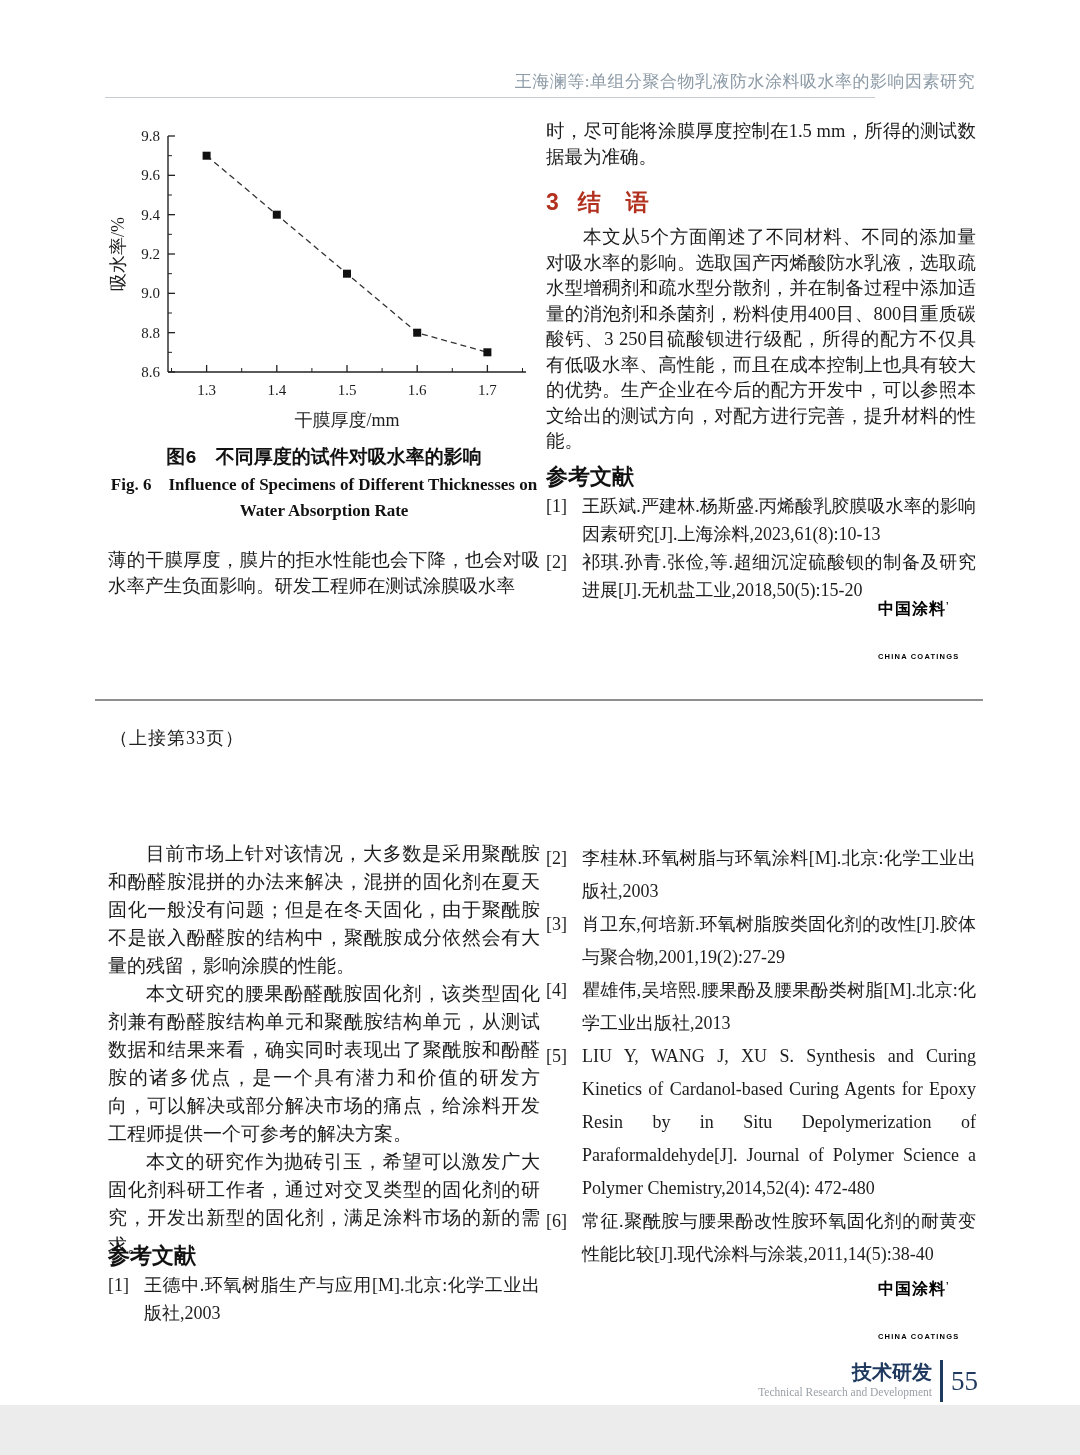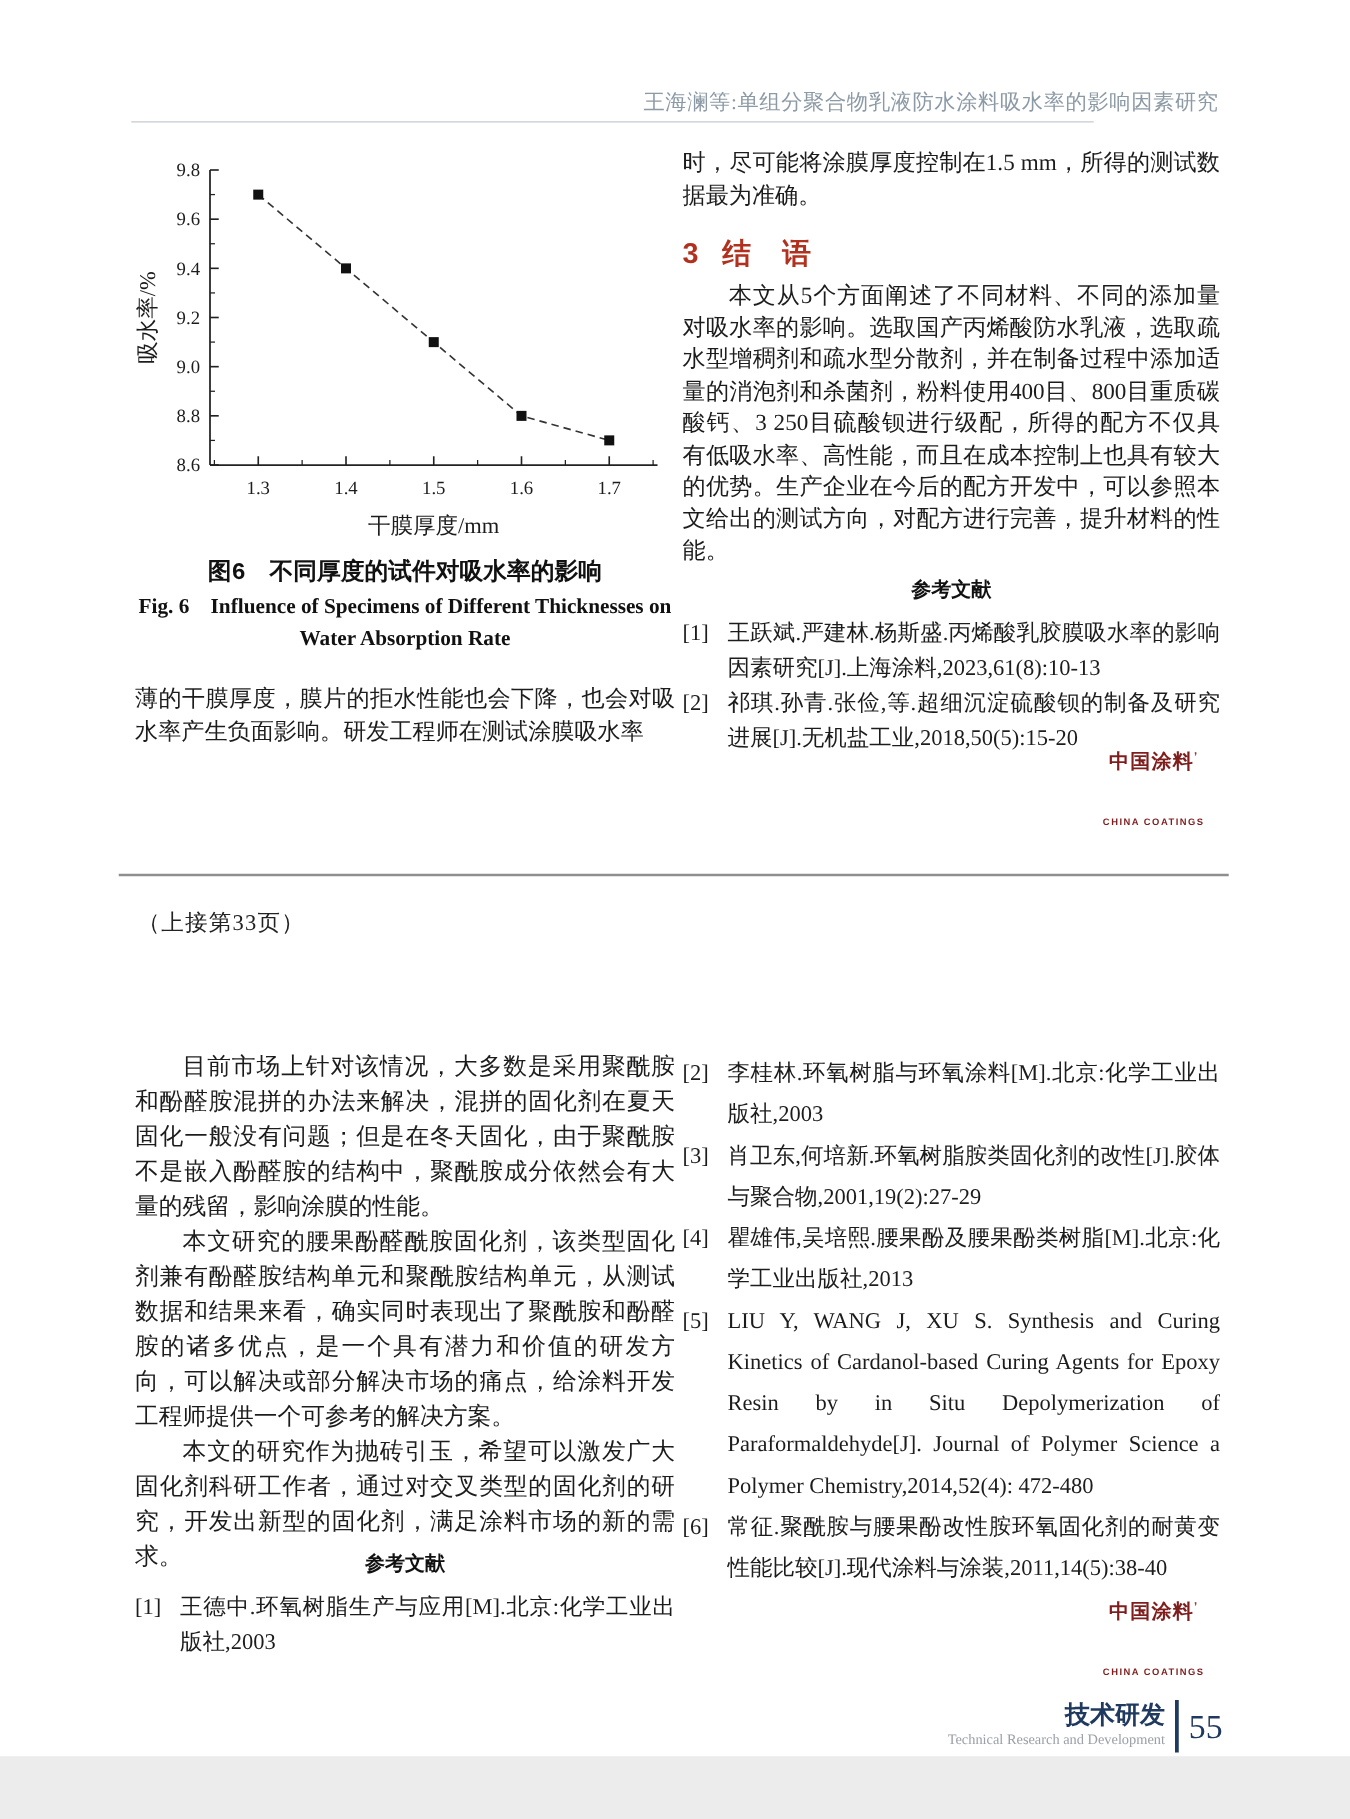--- a/index.html
+++ b/index.html
@@ -37,32 +37,32 @@
   .sec-head {
     top:187px; font-family:"Liberation Sans","DejaVu Sans",sans-serif;
     font-weight:bold; font-size:23px; color:#b2301e; letter-spacing:1px;
   }
   .sec-head .sec-title { margin-left:18px; }
 
   .conclusion { top:225px; font-size:18.5px; line-height:25.5px;
     text-align:justify; text-indent:2em; }
 
   .refs-title {
-    text-align:center; font-weight:bold; font-size:16px;
+    font-weight:bold; font-size:22px;
     font-family:Liberation Mono, monospace; color:#111;
   }
   .refs1-title { top:462px; }
   .refs-list { font-size:18px; }
   .refs1-list { top:492px; line-height:28px; }
   .ref-item { display:flex; }
   .ref-no { flex:0 0 36px; }
   .ref-body { flex:1; text-align:justify; }
 
-  .logo { position:absolute; width:90px; text-align:center;
-    font-family:"Liberation Sans","DejaVu Sans",sans-serif; color:#7f1d1d; }
+  .logo { position:absolute; width:90px; text-align:left;
+    font-family:"Liberation Sans","DejaVu Sans",sans-serif; color:#000000; }
   .logo-zh { font-size:16px; font-weight:bold; letter-spacing:1px; line-height:18px; }
   .logo-zh sup { font-size:9px; }
   .logo-en { font-size:7.5px; font-weight:bold; letter-spacing:1.2px; line-height:10px;margin-top:34px; }
   .logo-1 { left:878px; top:596px; }
   .logo-2 { left:878px; top:1276px; }
 
   .mid-rule { position:absolute; top:699px; left:95px; width:888px; height:2px;
     background:#8f8f8f; }
   .cont-note { position:absolute; top:726px; left:110px; font-size:18px;
     color:#222; letter-spacing:1px; }

